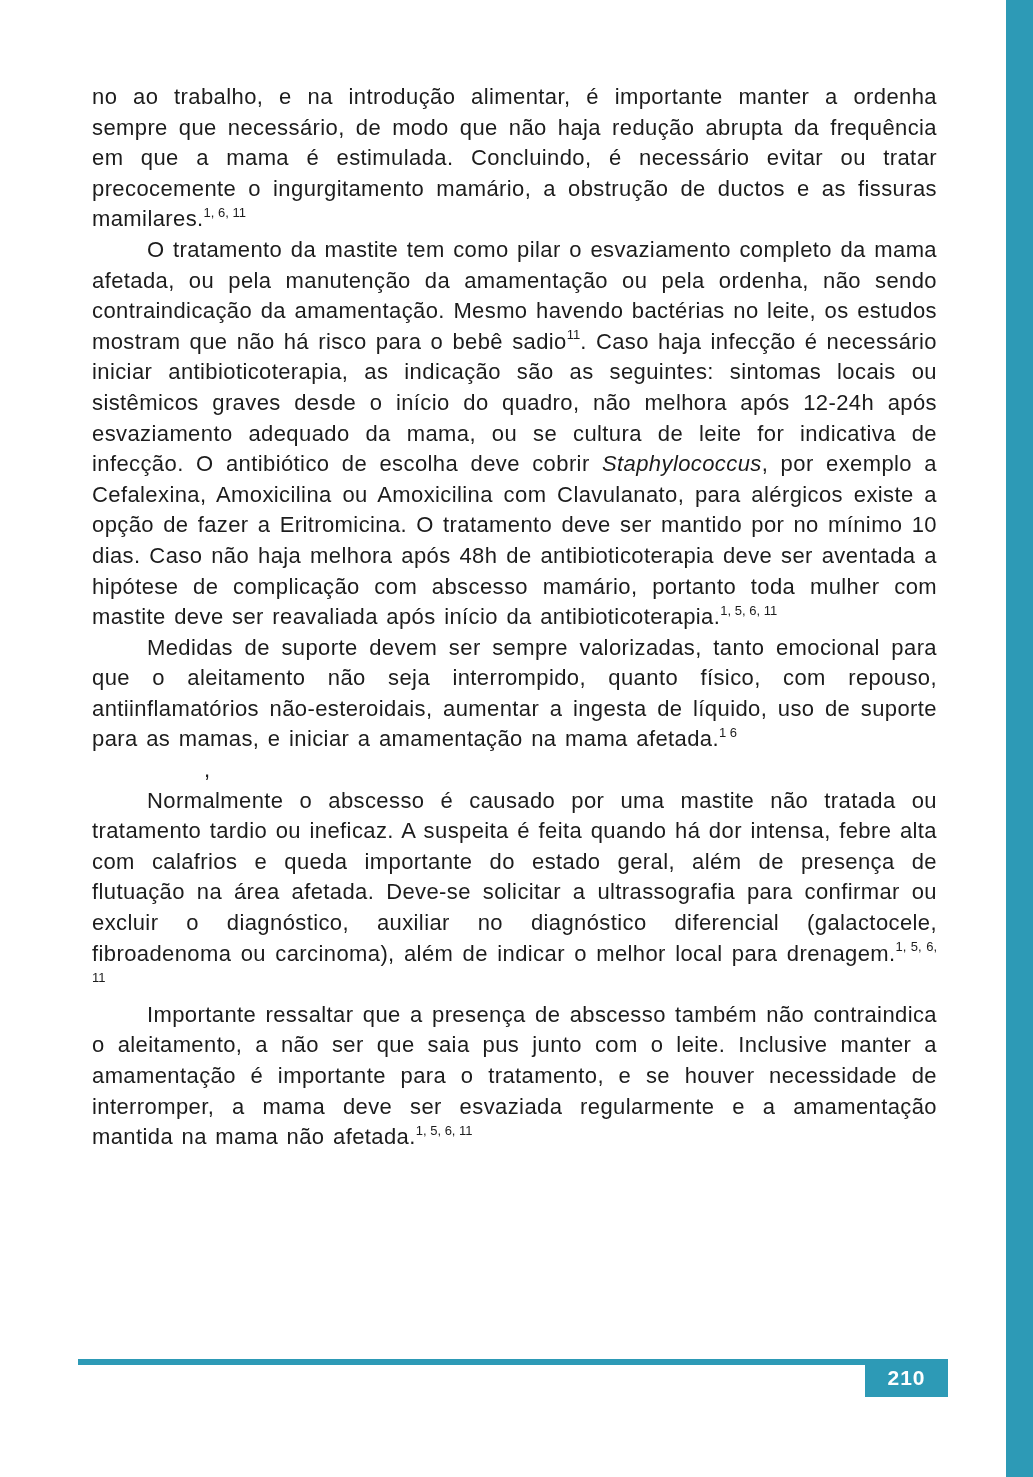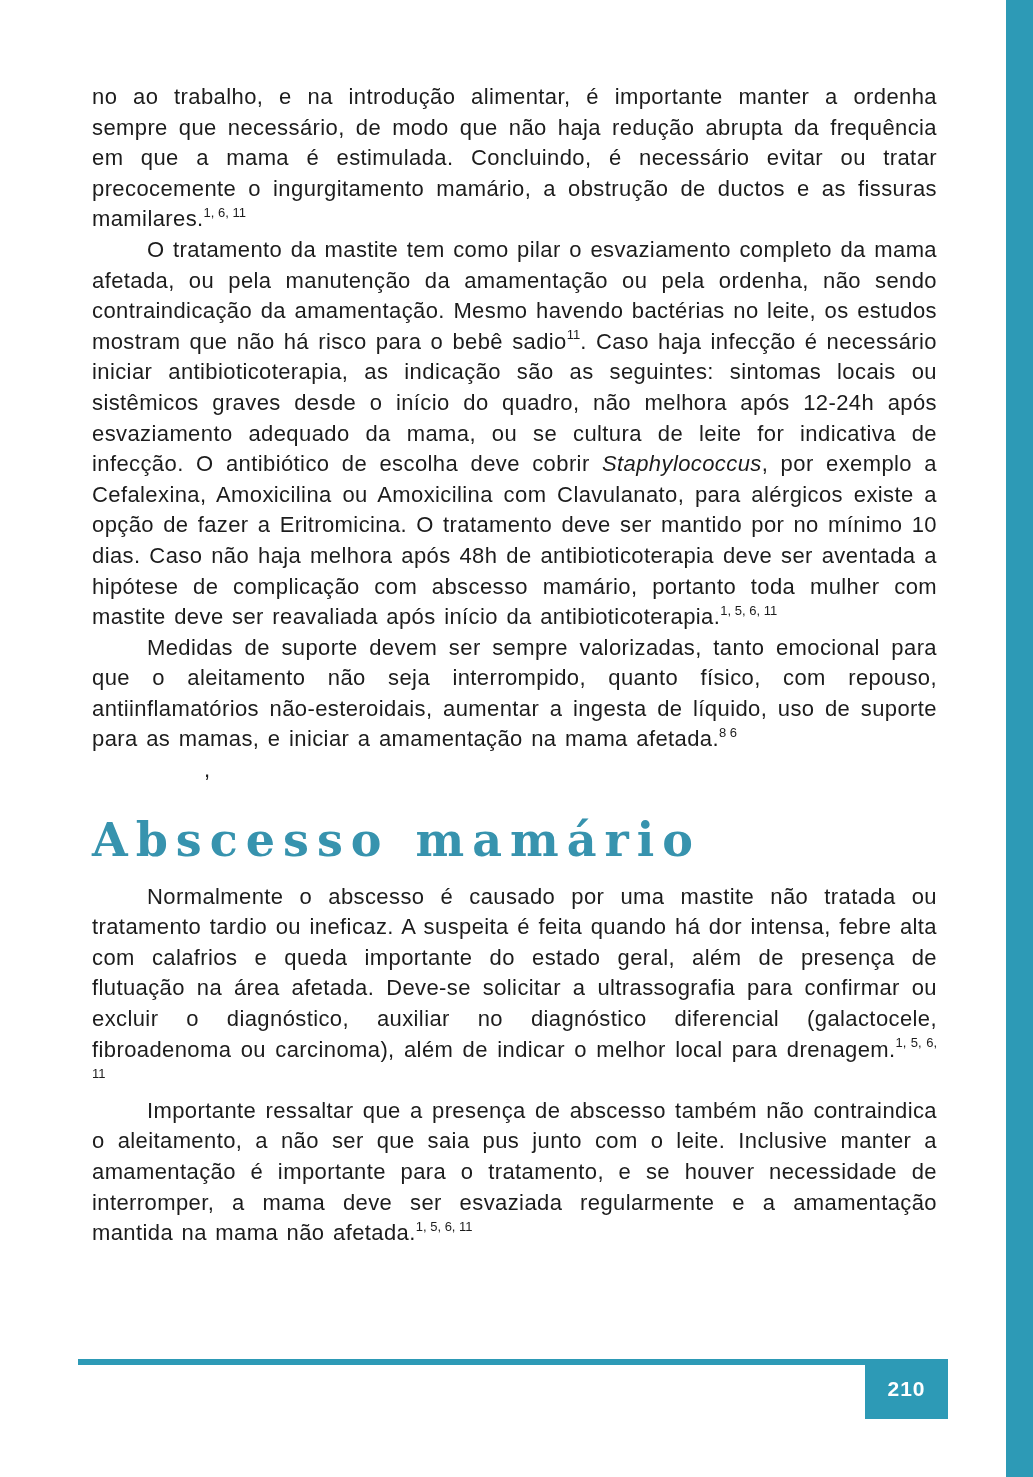--- a/index.html
+++ b/index.html
@@ -57,21 +57,21 @@
     top: 1359px;
     width: 787px;
     height: 6px;
     background: var(--accent, #2d9ab6);
   }
   .page-number-box {
     position: absolute;
     left: 865px;
     top: 1359px;
     width: 83px;
-    height: 60px;
+    height: 38px;
     background: var(--accent, #2d9ab6);
     display: flex;
     align-items: center;
     justify-content: center;
   }
   .page-number {
     color: #ffffff;
     font-size: 21px;
     font-weight: 700;
     letter-spacing: 1px;
@@ -85,25 +85,24 @@
     background: var(--accent, #2d9ab6);
   }
 </style>
 </head>
 <body>
 
 <div class="text-block">
   <div>
       <p>no ao trabalho, e na introdução alimentar, é importante manter a ordenha sempre que necessário, de modo que não haja redução abrupta da frequência em que a mama é estimulada. Concluindo, é necessário evitar ou tratar precocemente o ingurgitamento mamário, a obstrução de ductos e as fissuras mamilares.<sup>1, 6, 11</sup></p>
       <p class="indent">O tratamento da mastite tem como pilar o esvaziamento completo da mama afetada, ou pela manutenção da amamentação ou pela ordenha, não sendo contraindicação da amamentação. Mesmo havendo bactérias no leite, os estudos mostram que não há risco para o bebê sadio<sup>11</sup>. Caso haja infecção é necessário iniciar antibioticoterapia, as indicação são as seguintes: sintomas locais ou sistêmicos graves desde o início do quadro, não melhora após 12-24h após esvaziamento adequado da mama, ou se cultura de leite for indicativa de infecção. O antibiótico de escolha deve cobrir <i>Staphylococcus</i>, por exemplo a Cefalexina, Amoxicilina ou Amoxicilina com Clavulanato, para alérgicos existe a opção de fazer a Eritromicina. O tratamento deve ser mantido por no mínimo 10 dias. Caso não haja melhora após 48h de antibioticoterapia deve ser aventada a hipótese de complicação com abscesso mamário, portanto toda mulher com mastite deve ser reavaliada após início da antibioticoterapia.<sup>1, 5, 6, 11</sup></p>
-      <p class="indent">Medidas de suporte devem ser sempre valorizadas, tanto emocional para que o aleitamento não seja interrompido, quanto físico, com repouso, antiinflamatórios não-esteroidais, aumentar a ingesta de líquido, uso de suporte para as mamas, e iniciar a amamentação na mama afetada.<sup>8 6</sup></p>
+      <p class="indent">Medidas de suporte devem ser sempre valorizadas, tanto emocional para que o aleitamento não seja interrompido, quanto físico, com repouso, antiinflamatórios não-esteroidais, aumentar a ingesta de líquido, uso de suporte para as mamas, e iniciar a amamentação na mama afetada.<sup>1 6</sup></p>
       <p class="stray">,</p>
     </div>
 
-  <h1 class="section-heading">Abscesso mamário</h1>
 
   <div>
       <p class="indent">Normalmente o abscesso é causado por uma mastite não tratada ou tratamento tardio ou ineficaz. A suspeita é feita quando há dor intensa, febre alta com calafrios e queda importante do estado geral, além de presença de flutuação na área afetada. Deve-se solicitar a ultrassografia para confirmar ou excluir o diagnóstico, auxiliar no diagnóstico diferencial (galactocele, fibroadenoma ou carcinoma), além de indicar o melhor local para drenagem.<sup>1, 5, 6, 11</sup></p>
       <p class="indent">Importante ressaltar que a presença de abscesso também não contraindica o aleitamento, a não ser que saia pus junto com o leite. Inclusive manter a amamentação é importante para o tratamento, e se houver necessidade de interromper, a mama deve ser esvaziada regularmente e a amamentação mantida na mama não afetada.<sup>1, 5, 6, 11</sup></p>
     </div>
 </div>
 
 <div class="footer-rule"></div>
 
 <div class="page-number-box">

